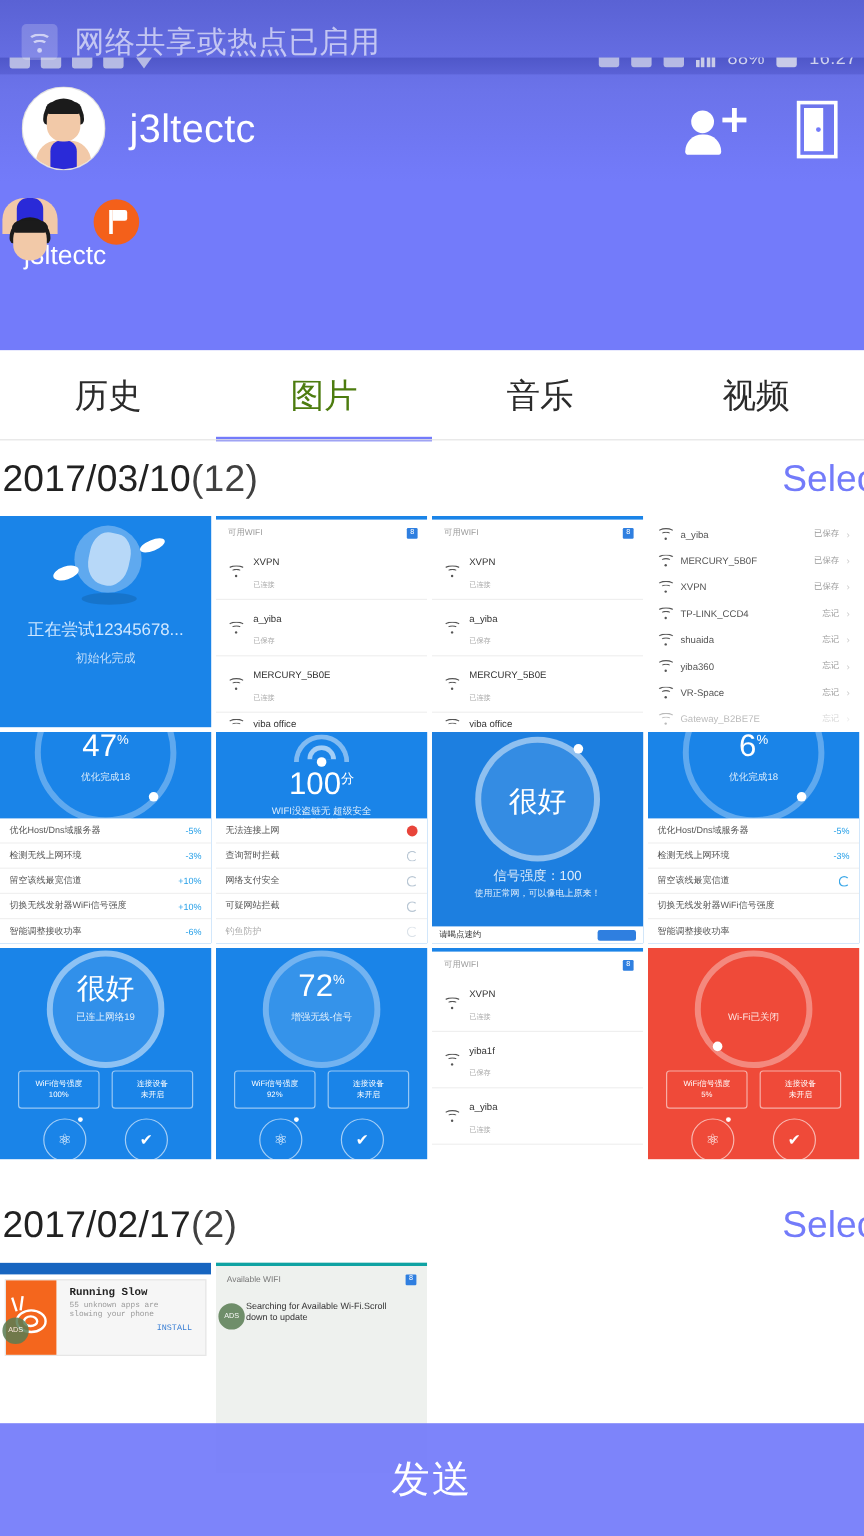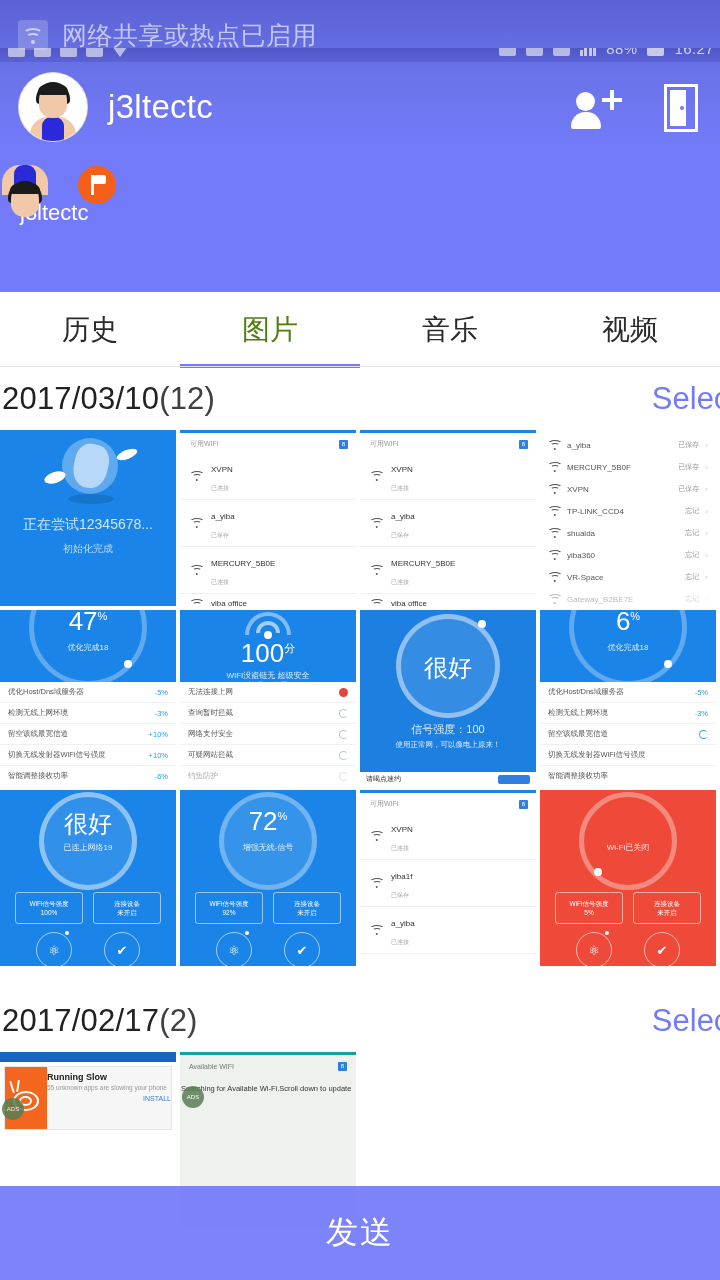--- a/index.html
+++ b/index.html
@@ -180,33 +180,33 @@
     justify-content:center;line-height:9px;text-align:center;}
   .circbtns{position:absolute;left:0;width:100%;display:flex;gap:32px;justify-content:center;}
   .circb{width:34px;height:34px;border-radius:50%;border:1px solid rgba(255,255,255,.6);
     display:flex;align-items:center;justify-content:center;color:#fff;font-size:13px;position:relative;}
 
   
   .ad{background:#fff;height:100%;position:relative;overflow:hidden;}
   .ad-top{height:10px;background:#1765c0;}
   .ad-card{margin:4px;background:#f6f6f6;border:1px solid #e6e6e6;display:flex;height:62px;}
   .ad-thumb{width:42px;background:#f4661d;position:relative;flex:none;}
-  .ad-body{flex:1;padding:5px 0;}
+  .ad-body{flex:1;padding:5px 11px;font-family:Liberation Mono, monospace;}
   .ad-title{font-size:9px;color:#222;font-weight:bold;}
   .ad-desc{font-size:6.5px;color:#999;line-height:8px;margin-top:2px;}
   .ad-install{font-size:7px;color:#3a7fd5;text-align:right;margin-top:3px;}
   .ad-card2{margin:4px;background:#f6f6f6;border:1px solid #e6e6e6;height:62px;position:relative;}
   .badge-circ{position:absolute;width:22px;height:22px;border-radius:50%;
     background:#5a7d53;color:#fff;font-size:6px;display:flex;align-items:center;justify-content:center;
     opacity:.85;}
   .scan{background:#eef1ee;height:100%;position:relative;}
   .scan-top{height:3px;background:#0fa3a3;}
   .scan-head{display:flex;justify-content:space-between;align-items:center;
     padding:7px 9px;font-size:7px;color:#777;}
-  .scan-line{font-size:7.5px;color:#333;padding:6px 1px;}
+  .scan-line{font-size:7.5px;color:#333;padding:6px 25px;}
 
   
   .sendbar{
     position:absolute;left:0;bottom:0;width:720px;height:94px;
     background:rgba(115,123,250,.93);
     display:flex;align-items:center;justify-content:center;
   }
   .sendbar span{font-size:32px;color:#ffffff;letter-spacing:2px;}
 </style>
 </head>

